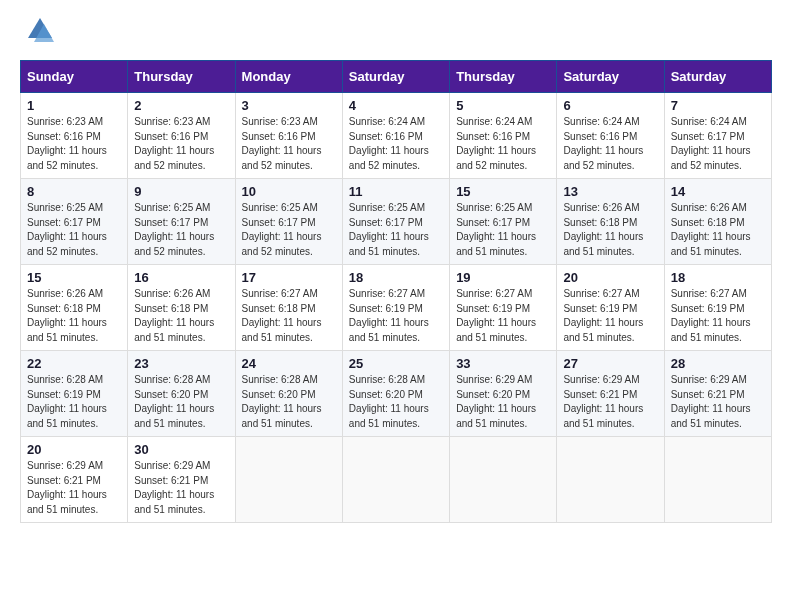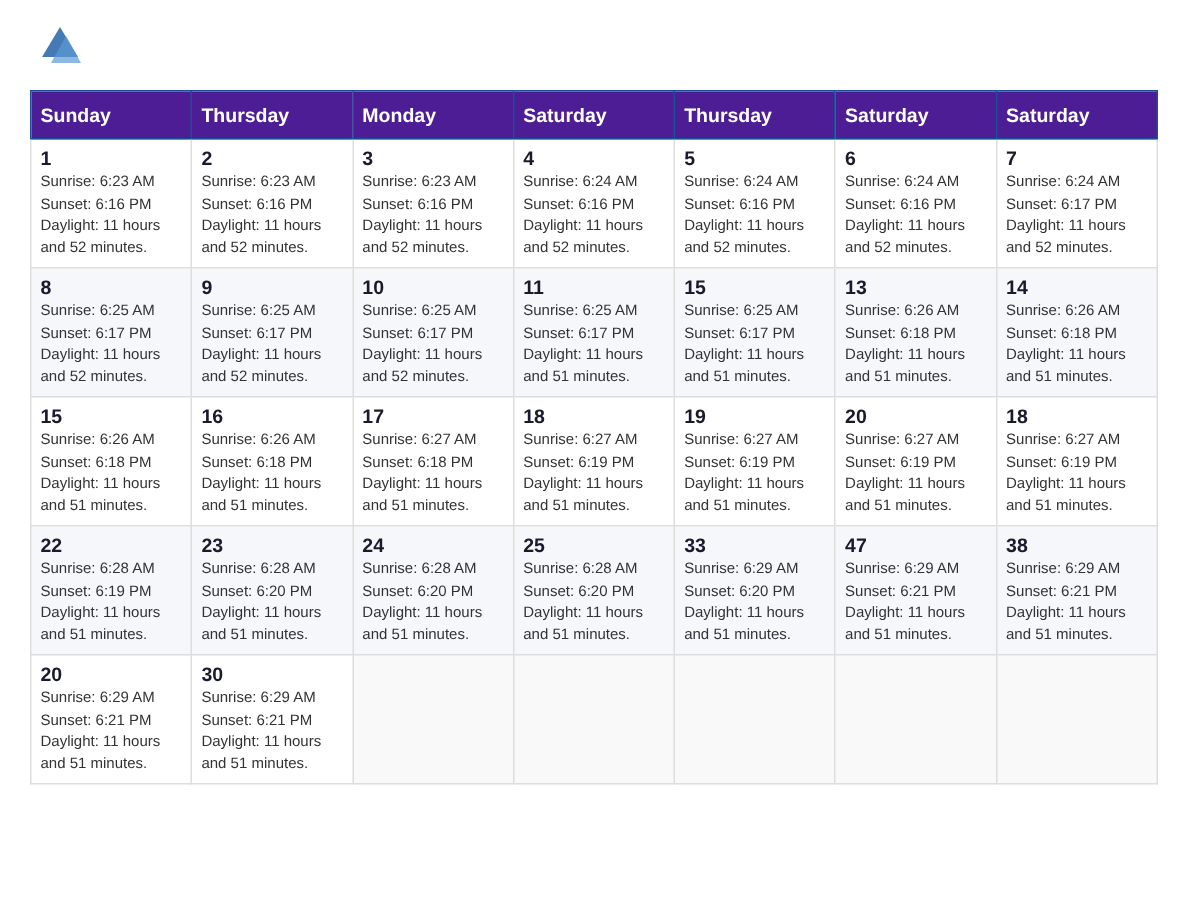--- a/index.html
+++ b/index.html
@@ -235,25 +235,25 @@
       </td>
         <td>
         <span class="day-number">25</span>
         <span class="day-info">Sunrise: 6:28 AM<br>Sunset: 6:20 PM<br>Daylight: 11 hours and 51 minutes.</span>
       </td>
         <td>
         <span class="day-number">33</span>
         <span class="day-info">Sunrise: 6:29 AM<br>Sunset: 6:20 PM<br>Daylight: 11 hours and 51 minutes.</span>
       </td>
         <td>
-        <span class="day-number">47</span>
-        <span class="day-info">Sunrise: 6:29 AM<br>Sunset: 6:21 PM<br>Daylight: 11 hours and 51 minutes.</span>
-      </td>
-        <td>
-        <span class="day-number">38</span>
+        <span class="day-number">27</span>
+        <span class="day-info">Sunrise: 6:29 AM<br>Sunset: 6:21 PM<br>Daylight: 11 hours and 51 minutes.</span>
+      </td>
+        <td>
+        <span class="day-number">28</span>
         <span class="day-info">Sunrise: 6:29 AM<br>Sunset: 6:21 PM<br>Daylight: 11 hours and 51 minutes.</span>
       </td>
       </tr>
       <tr>
         <td>
         <span class="day-number">20</span>
         <span class="day-info">Sunrise: 6:29 AM<br>Sunset: 6:21 PM<br>Daylight: 11 hours and 51 minutes.</span>
       </td>
         <td>
         <span class="day-number">30</span>

